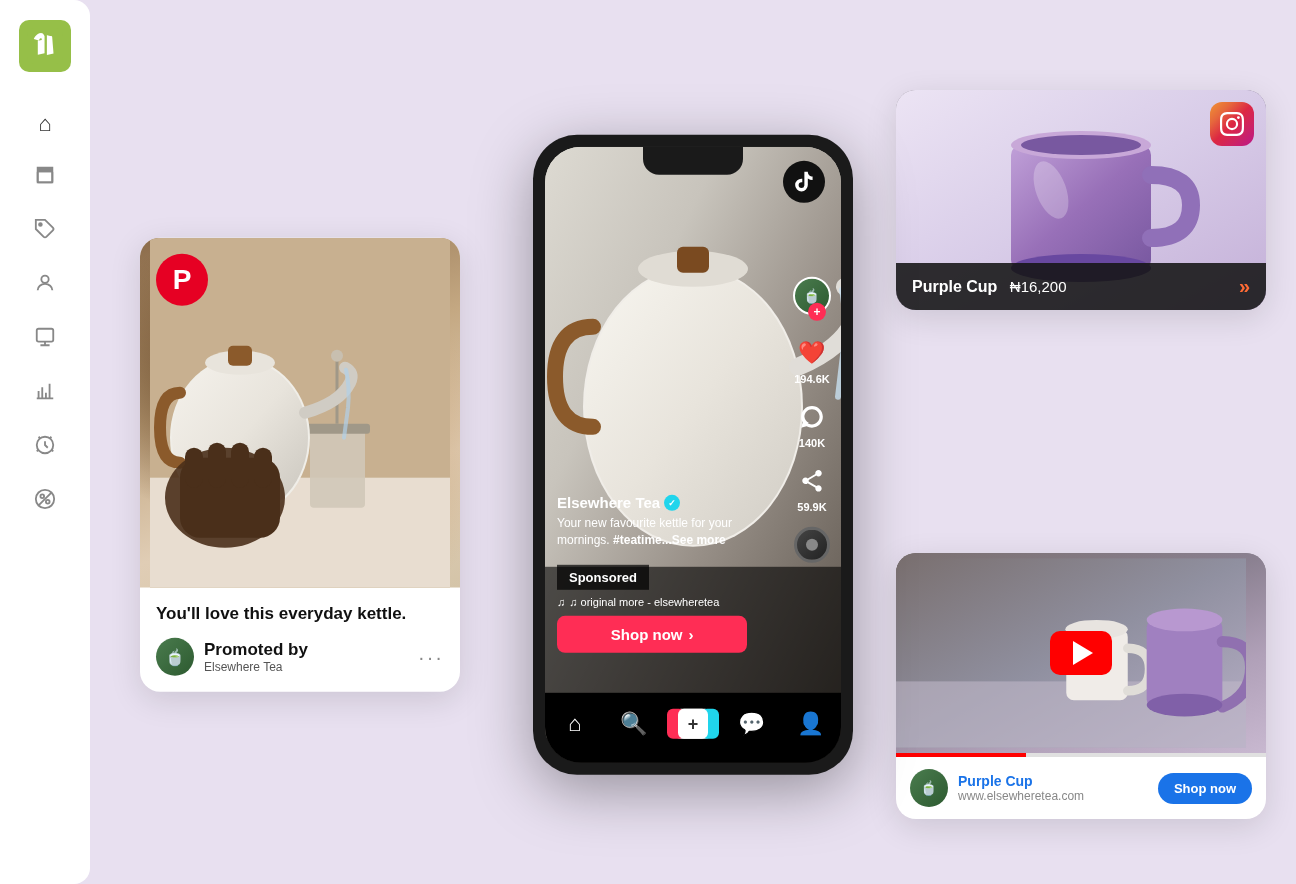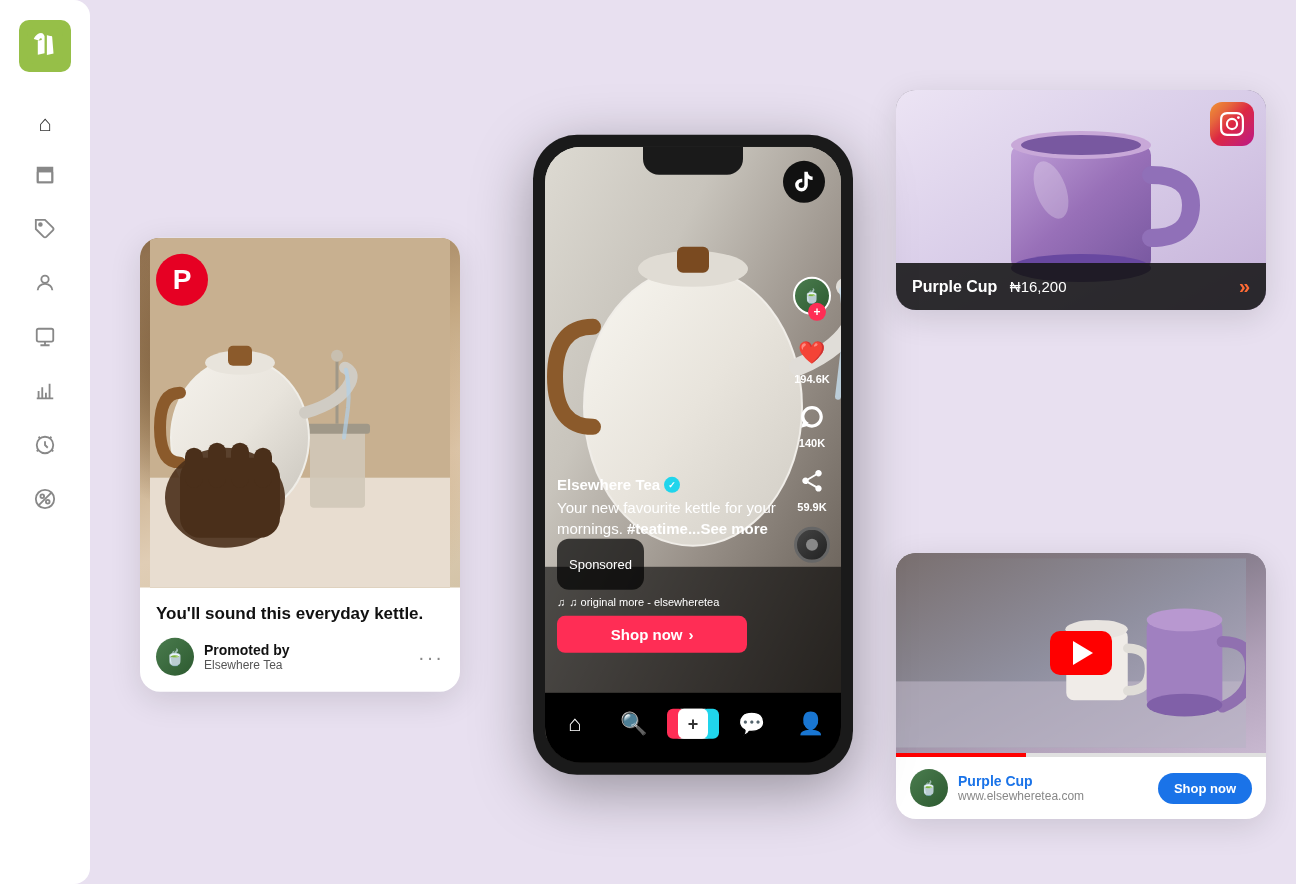--- a/index.html
+++ b/index.html
@@ -132,21 +132,21 @@
       display: flex;
       align-items: center;
       justify-content: center;
       font-size: 16px;
     }
     .brand-text {
       display: flex;
       flex-direction: column;
     }
     .brand-promoted {
-      font-size: 14px;
+      font-size: 17px;
       font-weight: 700;
       color: #111;
     }
     .brand-name {
       font-size: 12px;
       color: #555;
     }
     .pinterest-dots {
       color: #888;
       font-size: 20px;
@@ -282,40 +282,40 @@
       background: #20d5ec;
       border-radius: 50%;
       display: inline-flex;
       align-items: center;
       justify-content: center;
       color: white;
       font-size: 9px;
     }
     .tiktok-caption {
       color: white;
-      font-size: 15px;
+      font-size: 12px;
       line-height: 1.4;
-      margin-bottom: 0;
+      margin-bottom: 16px;
     }
     .tiktok-hashtag {
       font-weight: 700;
     }
     .tiktok-sponsored-bar {
       display: flex;
       align-items: center;
       gap: 8px;
       margin-bottom: 6px;
     }
     .sponsored-badge {
       background: rgba(0,0,0,0.7);
       color: white;
       font-size: 13px;
-      font-weight: 400;
-      padding: 18px 12px;
-      border-radius: 12px;
+      font-weight: 700;
+      padding: 5px 12px;
+      border-radius: 0;
     }
     .tiktok-sound {
       color: white;
       font-size: 11px;
       display: flex;
       align-items: center;
       gap: 4px;
       margin-bottom: 8px;
     }
     .shop-now-btn {
@@ -705,21 +705,21 @@
               <stop offset="0%" style="stop-color:#f5f2ec"></stop>
               <stop offset="50%" style="stop-color:#e8e4dc"></stop>
               <stop offset="100%" style="stop-color:#c8c4bc"></stop>
             </linearGradient>
           </defs>
         </svg>
       </div>
       <div class="pinterest-logo">P</div>
     </div>
     <div class="pinterest-info">
-      <div class="pinterest-title">You'll sound this everyday kettle.</div>
+      <div class="pinterest-title">You'll love this everyday kettle.</div>
       <div class="pinterest-footer">
         <div class="pinterest-brand">
           <div class="brand-avatar">🍵</div>
           <div class="brand-text">
             <span class="brand-promoted">Promoted by</span>
             <span class="brand-name">Elsewhere Tea</span>
           </div>
         </div>
         <div class="pinterest-dots">···</div>
       </div>

